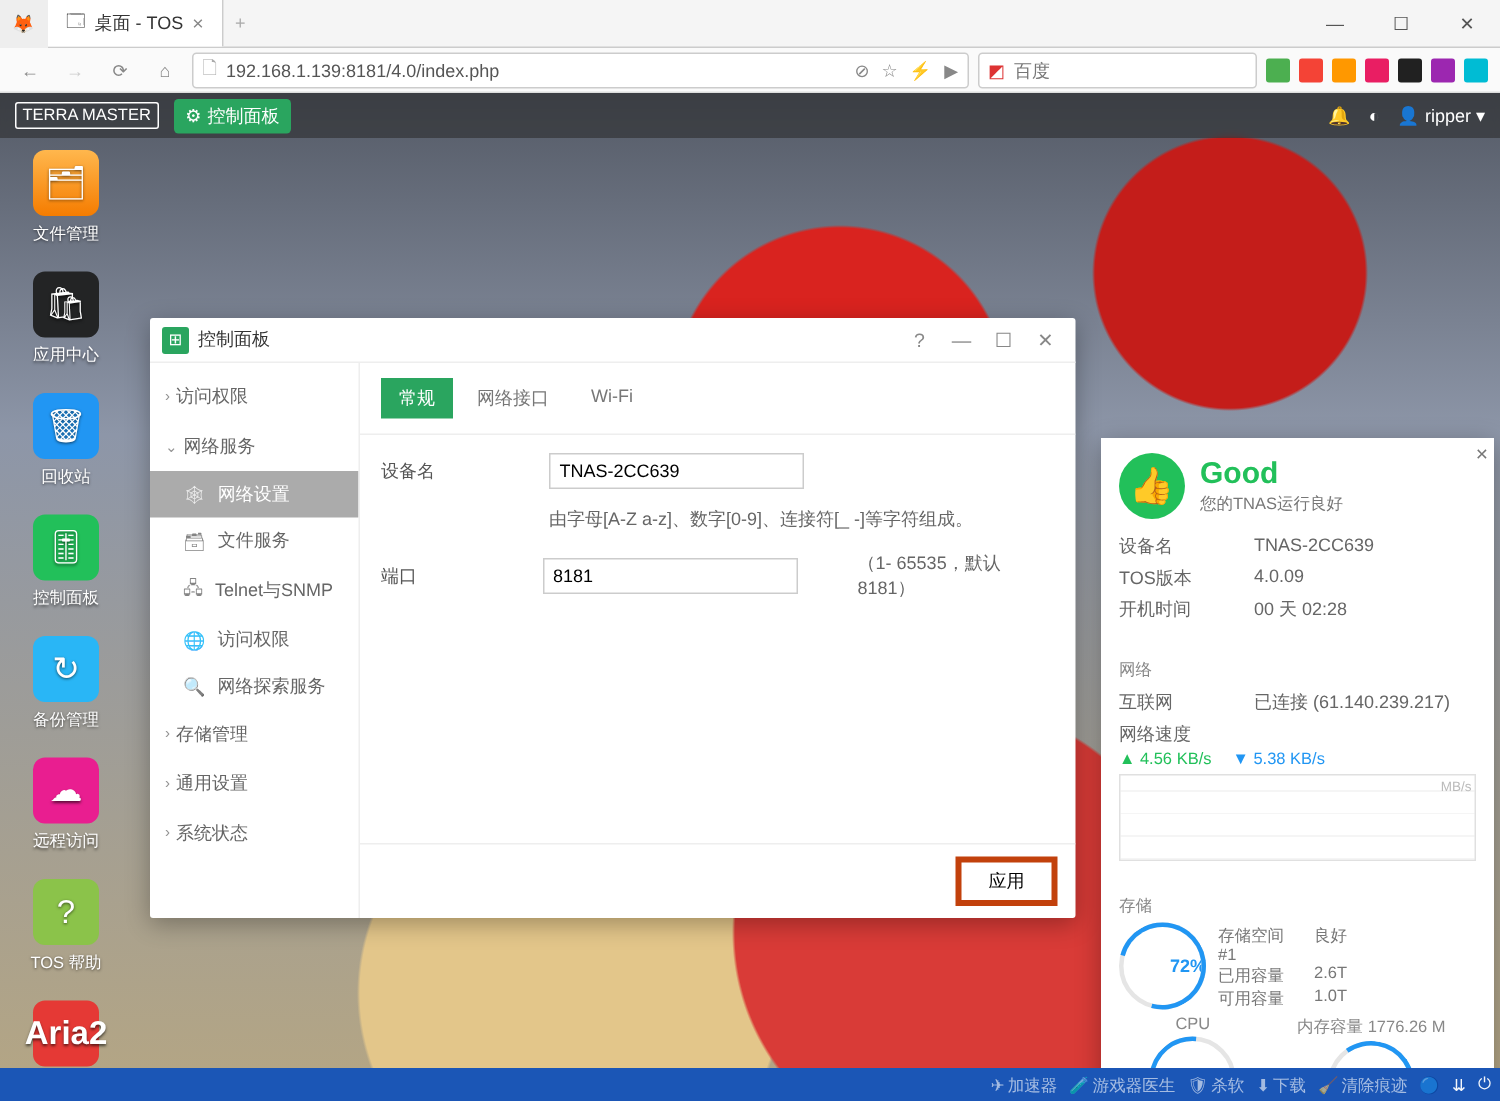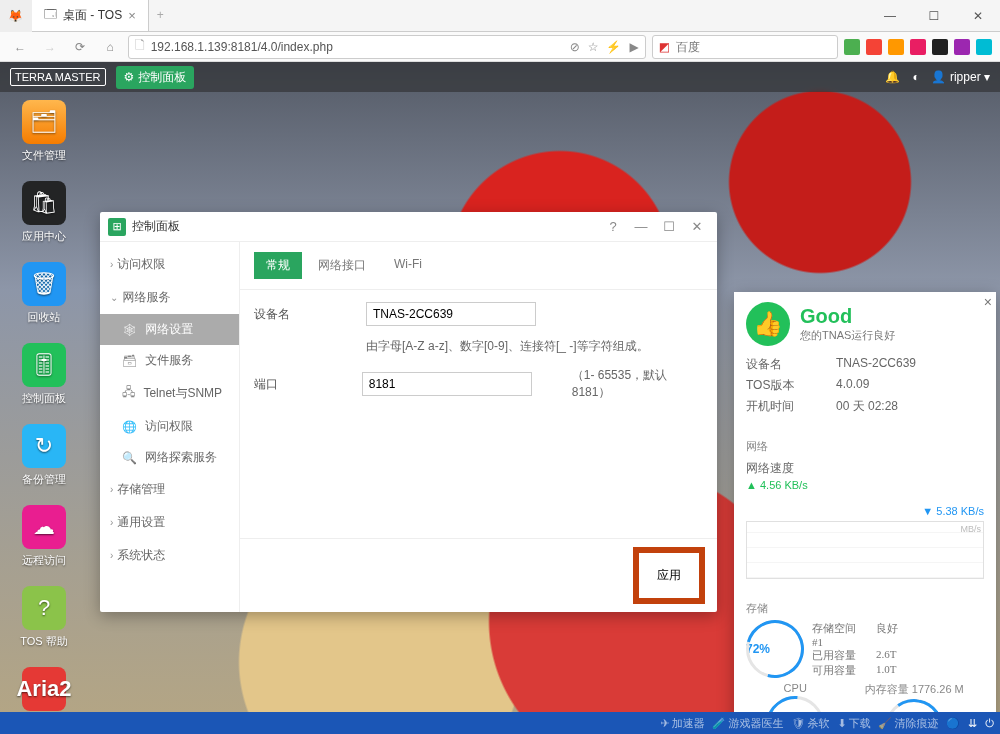--- a/index.html
+++ b/index.html
@@ -58,42 +58,42 @@
   .cp-tabs { display:flex; gap:4px; padding:10px 14px; border-bottom:1px solid #eee;}
   .cp-tab { padding:5px 12px; color:#777; cursor:pointer; font-size:12px;}
   .cp-tab.active{ background:#2aa55f; color:#fff;}
   .cp-form { padding:12px 14px; display:flex; flex-direction:column; gap:12px; font-size:12px;}
   .field-row { display:flex; align-items:center; gap:16px;}
   .field-label{ width:96px; color:#555;}
   .field-input{ flex:0 0 170px; height:24px; border:1px solid #ccc; padding:0 6px; font-size:12px;}
   .hint { color:#666;margin-left:24px; }
   .hint.offset { margin-left:112px; }
   .cp-footer { margin-top:auto; display:flex; justify-content:flex-end; padding:8px 12px; border-top:1px solid #eee;}
-  .apply-btn { padding:14px 18px; border:6px solid #c2410c; background:#fff; cursor:pointer; font-size:12px;}
+  .apply-btn { padding:4px 18px; border:4px solid #c2410c; background:#fff; cursor:pointer; font-size:12px;}
 
   
   .status-pop { position:absolute; right:4px; top:230px; width:262px; height:478px; background:#fff; box-shadow:0 4px 16px rgba(0,0,0,.3); padding:10px 12px 24px; overflow:hidden;}
   .status-close{ position:absolute; right:4px; top:2px; color:#777; font-size:14px; cursor:pointer;}
   .status-head { display:flex; gap:10px; align-items:center; margin-bottom:8px;}
   .thumb-up { width:44px; height:44px; border-radius:50%; background:#22c05a; color:#fff; display:flex; align-items:center; justify-content:center; font-size:24px;}
   .status-title{ color:#22c05a; font-size:20px; font-weight:bold;}
   .status-sub{ color:#777; font-size:11px;}
   .sect-label{ color:#888; font-size:11px; margin:22px 0 4px;}
   .kv { display:flex; font-size:12px; color:#666; padding:2px 0;}
   .kv .k{width:90px;} .kv .v{flex:1;}
-  .speed{ display:flex; gap:14px; font-size:11px; margin-bottom:4px;flex-direction:column;}
+  .speed{ display:flex; gap:14px; font-size:11px; margin-bottom:4px;}
   .up{color:#22c05a;} .down{color:#2196f3;text-align:right;}
   .sparkline{ height:58px; border:1px solid #e0e0e0; position:relative; background:repeating-linear-gradient(0deg,#f5f5f5 0 1px,transparent 1px 15px);}
   .sparkline::after{content:"MB/s";position:absolute;right:2px;top:2px;font-size:9px;color:#bbb;}
   .rings-row{ display:flex; align-items:center; gap:8px; margin-top:4px;}
-  .ring { width:58px; height:58px; border-radius:50%; position:relative; display:flex; align-items:center; justify-content:flex-start; font-size:12px; font-weight:bold; color:#2196f3;}
+  .ring { width:58px; height:58px; border-radius:50%; position:relative; display:flex; align-items:center; justify-content:flex-end; font-size:12px; font-weight:bold; color:#2196f3;}
   .ring::before{content:"";position:absolute;inset:0;border-radius:50%;border:3px solid #e5e5e5;}
   .ring .arc{position:absolute;inset:0;border-radius:50%;border:3px solid transparent;}
   .kv-sm{font-size:11px;color:#777;}
-  .kv-sm .row{display:flex;gap:8px;font-family:Liberation Serif, serif;} .kv-sm .row .k{width:56px;}
+  .kv-sm .row{display:flex;gap:8px;} .kv-sm .row .k{width:56px;}
   .res-row{ display:flex; justify-content:space-around; margin-top:4px;}
   .res-col{display:flex;flex-direction:column;align-items:center; gap:2px;}
   .res-col .lbl{font-size:11px;color:#888;}
 
   
   .win-taskbar{position:absolute;left:0;right:0;bottom:0;height:22px;background:#1b56b6;display:flex;align-items:center;color:#fff;font-size:11px;padding:0 6px;gap:8px;}
   .win-taskbar .spacer{flex:1;}
   .task-icon{display:inline-flex;align-items:center;gap:2px;opacity:.95;}
   .task-icon.muted{opacity:.6;}
 </style>
@@ -293,20 +293,24 @@
           <span class="v">4.0.09</span>
         </div>
         <div class="kv">
           <span class="k">开机时间</span>
           <span class="v">00 天 02:28</span>
         </div>
       </div>
     <div class="sect-label">网络</div>
     <div id="status-net">
         <div class="kv">
+          <span class="k">互联网</span>
+          <span class="v">已连接 (61.140.239.217)</span>
+        </div>
+        <div class="kv">
           <span class="k">网络速度</span>
           <span class="v"></span>
         </div>
       </div>
     <div class="speed">
       <span class="up">▲ <span>4.56 KB/s</span></span>
       <span class="down">▼ <span>5.38 KB/s</span></span>
     </div>
     <div class="sparkline"></div>
 

